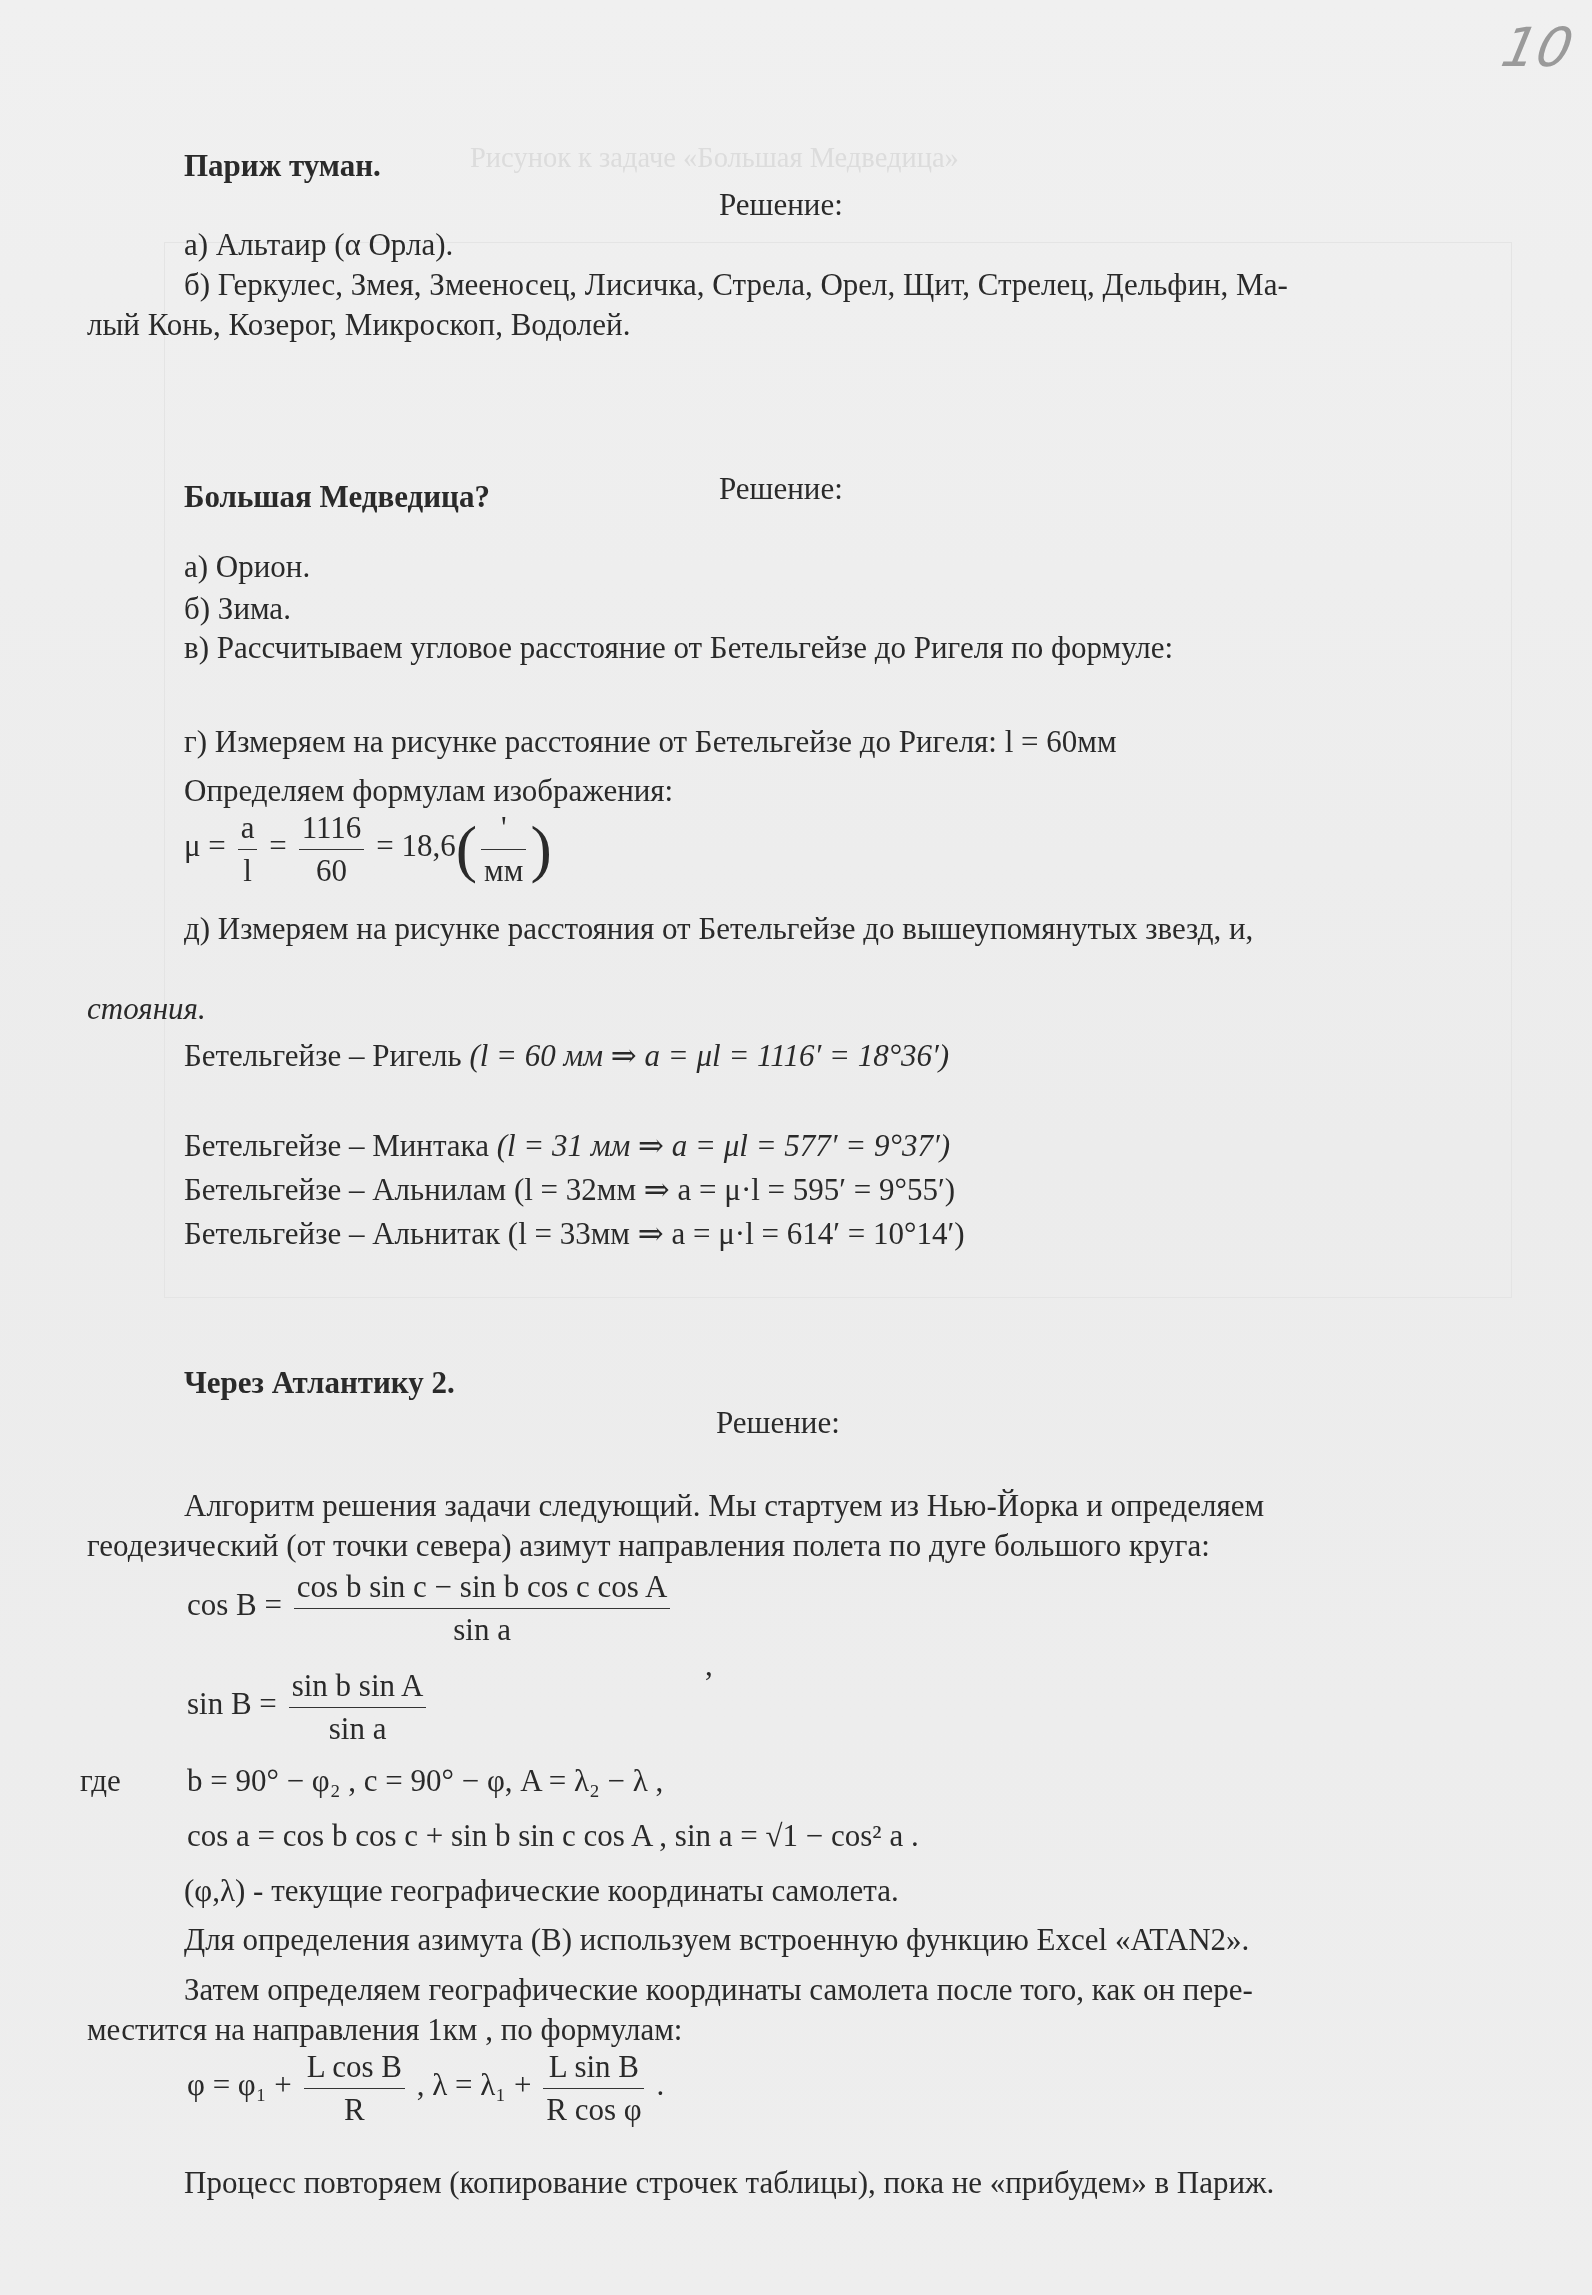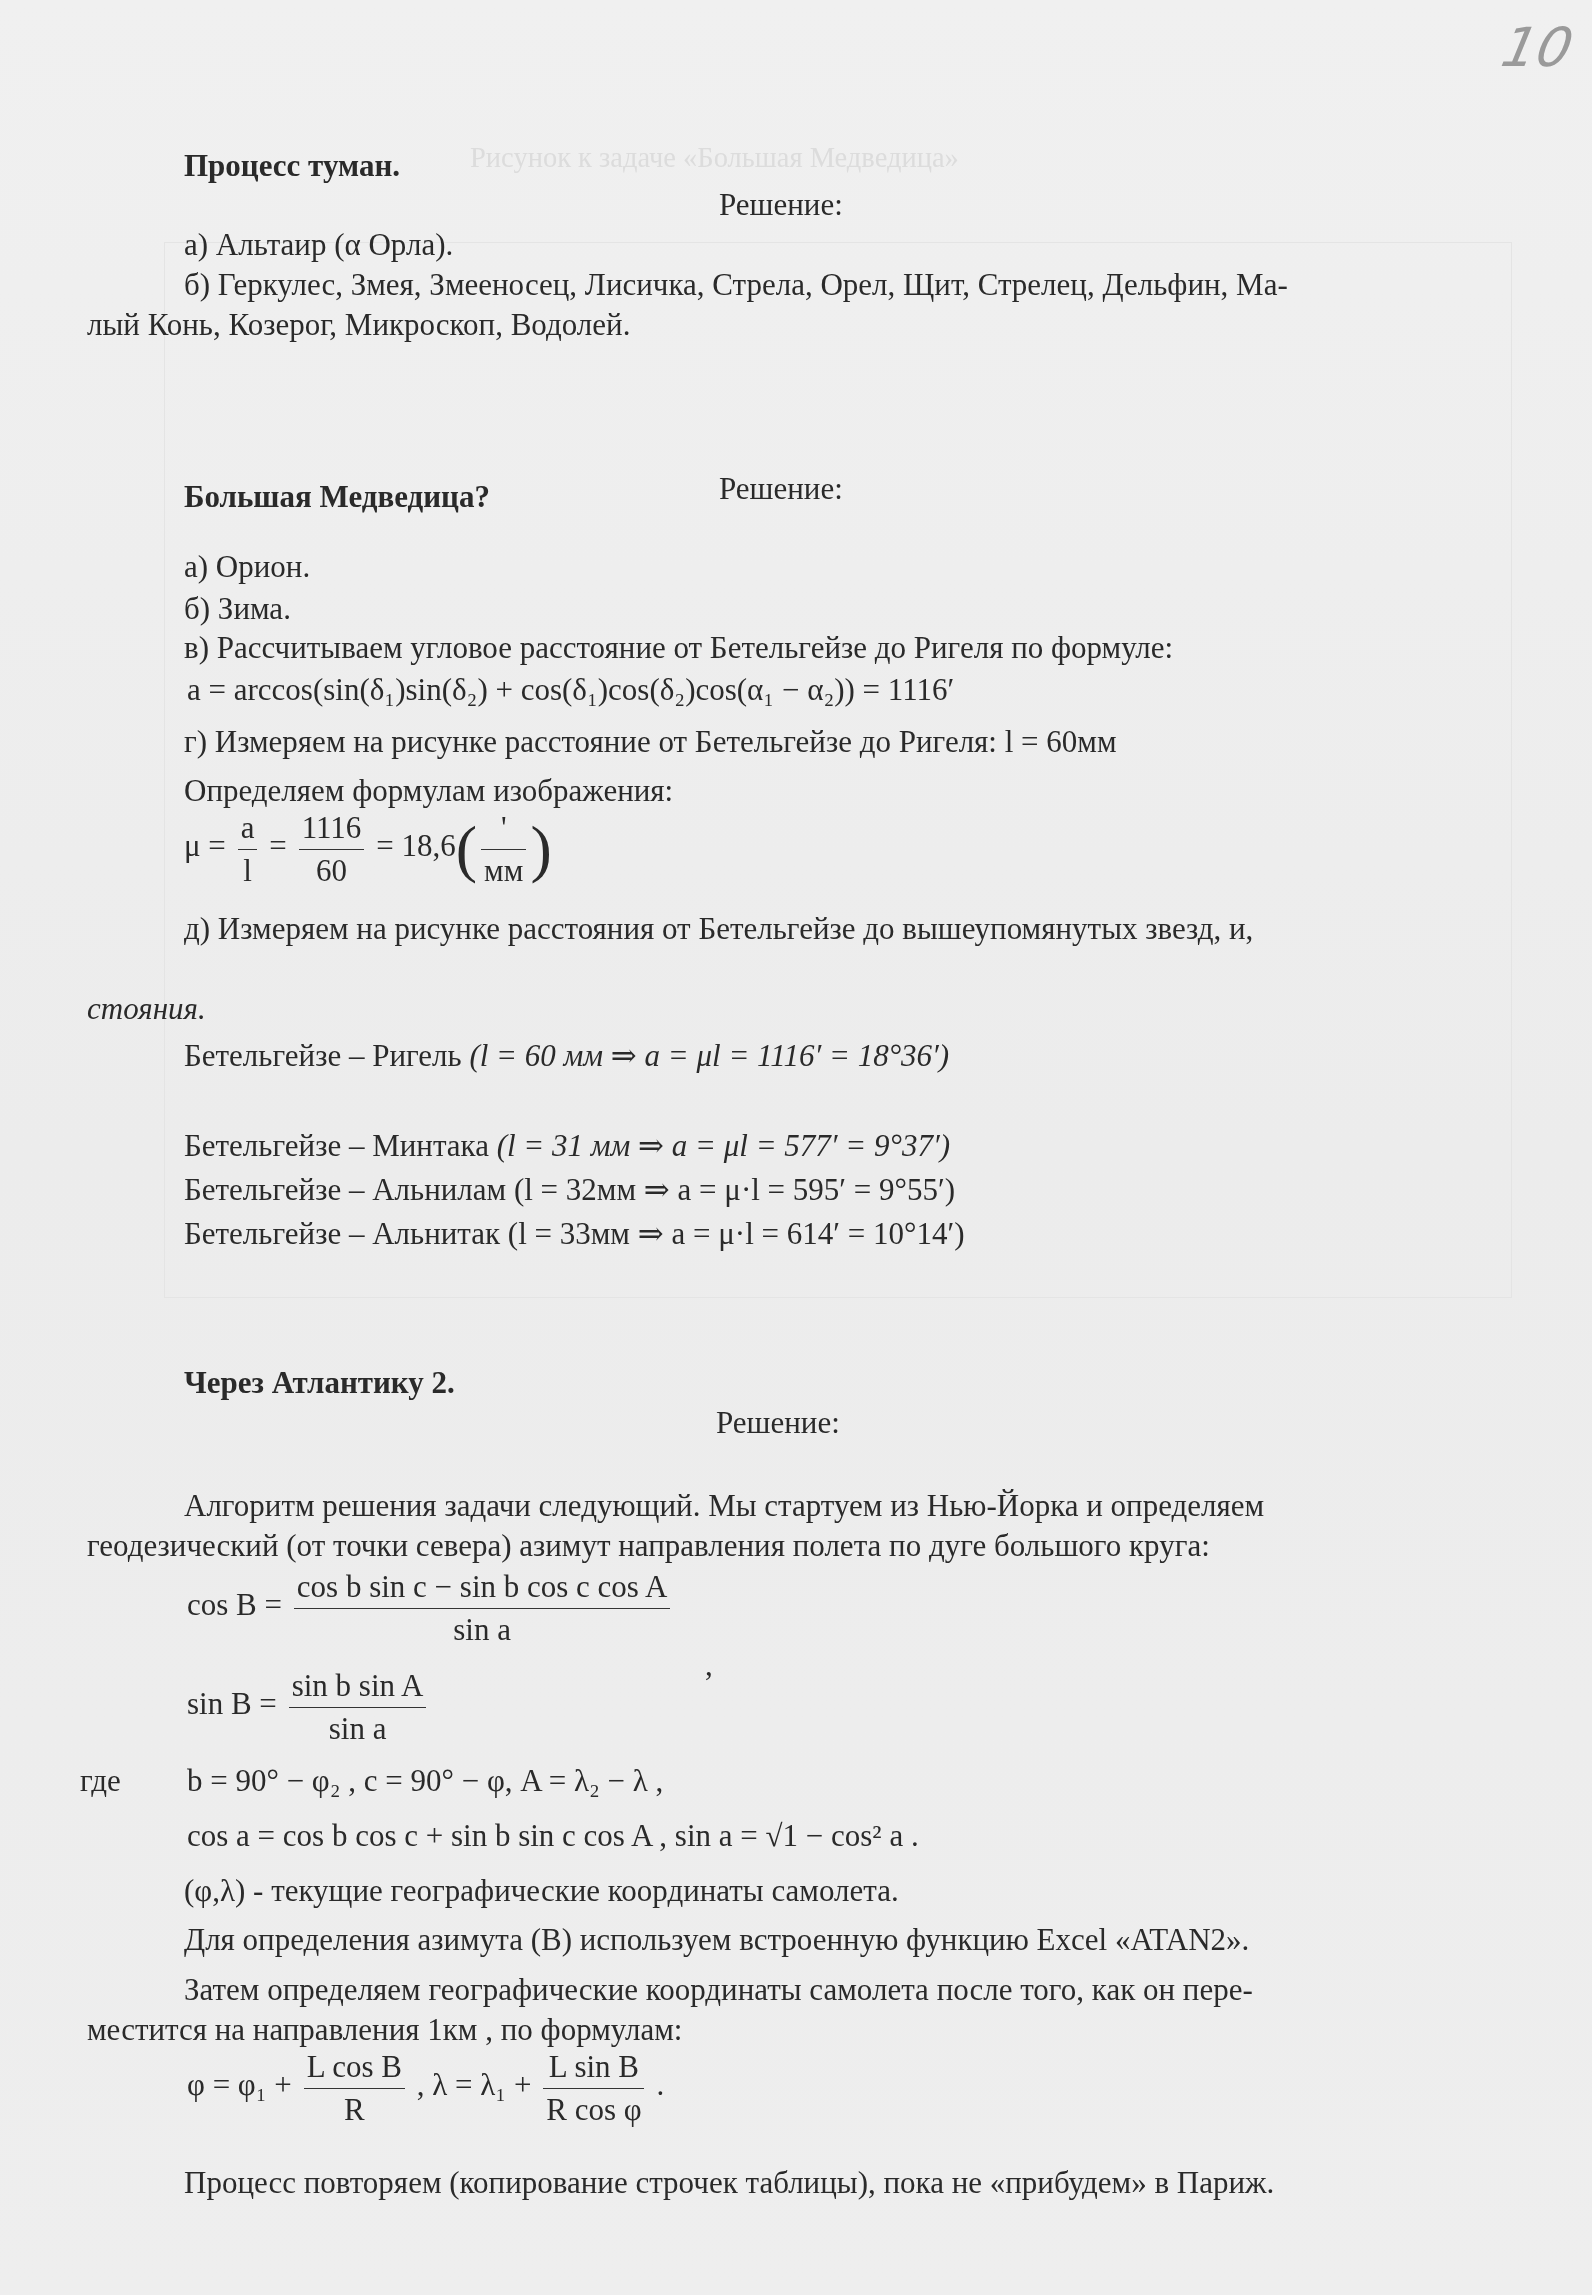--- a/index.html
+++ b/index.html
@@ -23,32 +23,31 @@
 </head>
 <body>
 
 <div class="page">
 
   <div class="ghost" style="left:470px;top:142px;">Рисунок к задаче «Большая Медведица»</div>
   <div class="ghost-box" style="left:164px;top:242px;width:1346px;height:1054px;"></div>
 
   <div class="pagenum">10</div>
 
-  <div class="t b" style="left:184px;top:150px;">Процесс туман.</div>
+  <div class="t b" style="left:184px;top:150px;">Париж туман.</div>
   <div class="t" style="left:719px;top:189px;">Решение:</div>
   <div class="t" style="left:184px;top:229px;">а) Альтаир (α  Орла).</div>
   <div class="t" style="left:184px;top:269px;">б) Геркулес, Змея, Змееносец, Лисичка, Стрела, Орел, Щит, Стрелец, Дельфин, Ма-</div>
   <div class="t" style="left:87px;top:309px;">лый Конь, Козерог, Микроскоп, Водолей.</div>
 
   <div class="t b" style="left:184px;top:433px;margin-top:48px;">Большая Медведица?</div>
   <div class="t" style="left:719px;top:473px;">Решение:</div>
   <div class="t" style="left:184px;top:551px;">а) Орион.</div>
   <div class="t" style="left:184px;top:593px;">б) Зима.</div>
   <div class="t" style="left:184px;top:632px;">в) Рассчитываем угловое расстояние от Бетельгейзе до Ригеля по формуле:</div>
-  <div class="t" style="left:187px;top:674px;">a = arccos(sin(δ₁)sin(δ₂) + cos(δ₁)cos(δ₂)cos(α₁ − α₂)) = 1116′</div>
   <div class="t" style="left:184px;top:726px;">г) Измеряем на рисунке расстояние от Бетельгейзе до Ригеля:  l = 60мм</div>
   <div class="t" style="left:184px;top:775px;">Определяем формулам изображения:</div>
 
   <div class="t" style="left:184px;top:812px;">
     <span>μ =</span>
     <span class="frac">
       <span class="num">a</span>
       <span class="den">l</span>
     </span>
     <span>=</span>

